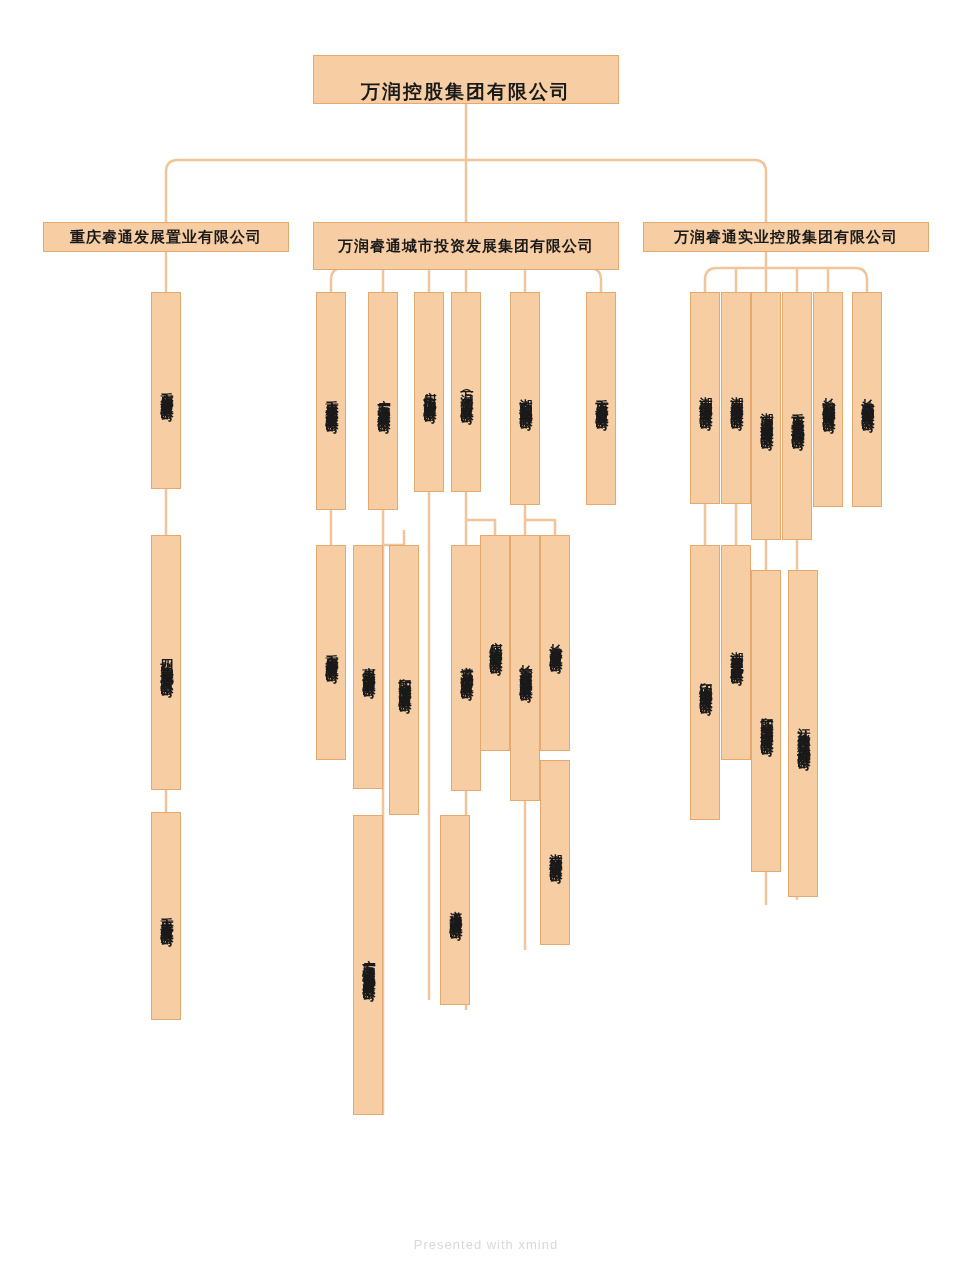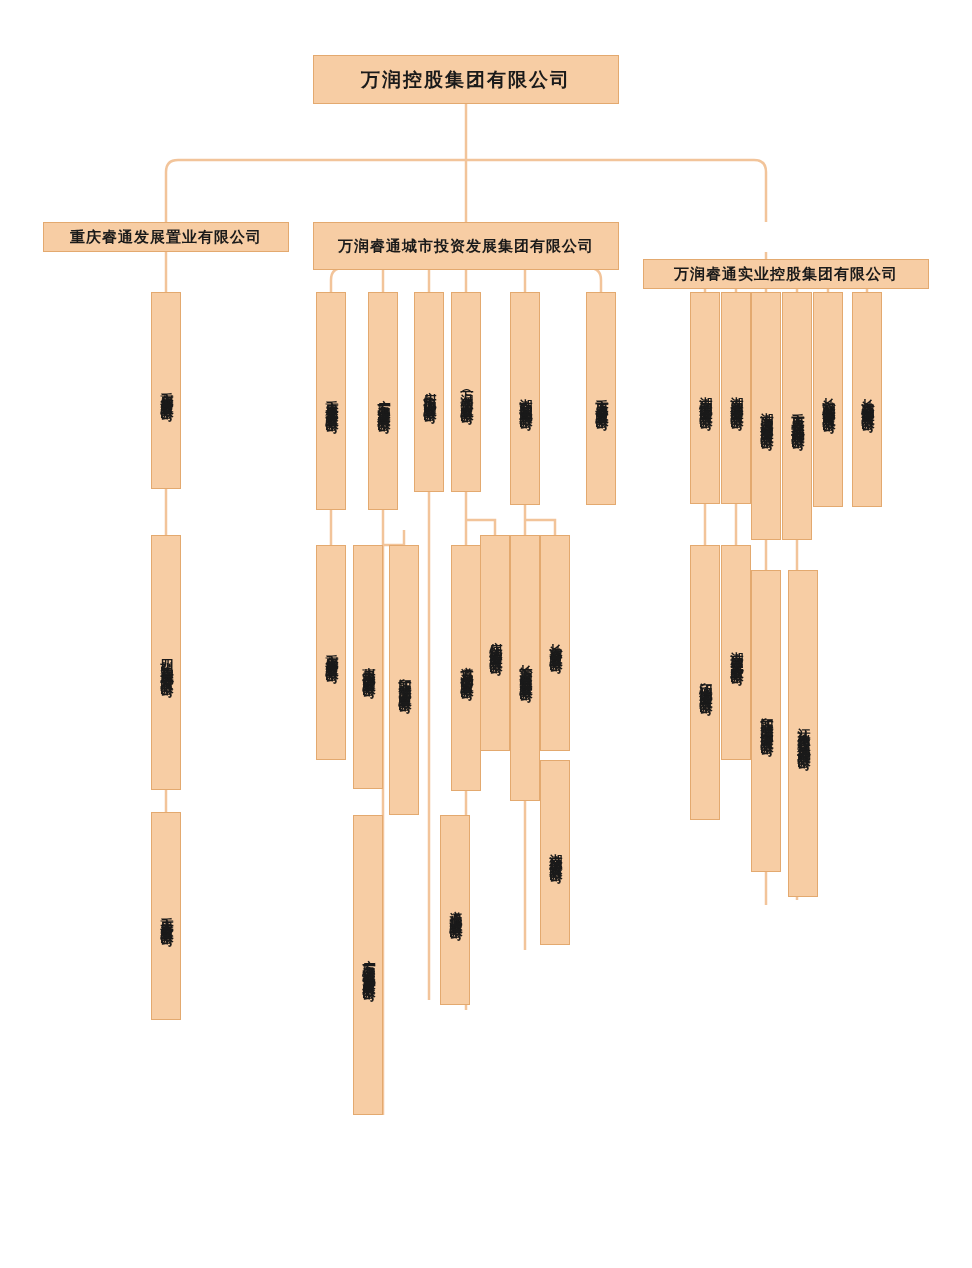--- a/index.html
+++ b/index.html
@@ -112,31 +112,31 @@
 
       <path d="M705,292 L705,820"></path>
       <path d="M736,292 L736,760"></path>
       <path d="M766,292 L766,905"></path>
       <path d="M797,292 L797,900"></path>
       <path d="M828,292 L828,505"></path>
       <path d="M867,292 L867,505"></path>
     </g>
   </svg>
 
-  <div class="node h root" style="left:313px; top:55px; width:306px; height:49px;">
+  <div class="node h root" style="left:313px; top:55px; width:306px; height:49px;align-items:flex-end;">
     <span>万润控股集团有限公司</span>
   </div>
 
   <div class="node h" style="left:43px; top:222px; width:246px; height:30px;">
     <span>重庆睿通发展置业有限公司</span>
   </div>
   <div class="node h" style="left:313px; top:222px; width:306px; height:48px;">
     <span>万润睿通城市投资发展集团有限公司</span>
   </div>
-  <div class="node h" style="left:643px; top:222px; width:286px; height:30px;margin-top:37px;">
+  <div class="node h" style="left:643px; top:222px; width:286px; height:30px;">
     <span>万润睿通实业控股集团有限公司</span>
   </div>
 
   <div class="node v" style="left:151px; top:292px; width:30px; height:197px;">
     <span>重庆创腾置业有限公司</span>
   </div>
   <div class="node v" style="left:151px; top:535px; width:30px; height:255px;">
     <span>四川弘鑫宸房地产开发有限公司</span>
   </div>
   <div class="node v" style="left:151px; top:812px; width:30px; height:208px;">
@@ -219,13 +219,14 @@
   <div class="node v" style="left:721px; top:545px; width:30px; height:215px;">
     <span>湖南世盛文化产业有限公司</span>
   </div>
   <div class="node v" style="left:751px; top:570px; width:30px; height:302px;">
     <span>印江万润梵净山温泉管理有限公司</span>
   </div>
   <div class="node v" style="left:788px; top:570px; width:30px; height:327px;">
     <span>江苏徐州睿达行房地产代理有限公司</span>
   </div>
 
+  <div class="watermark" style="top:1237px;">Presented with xmind</div>
 </div>
 
 </body></html>

